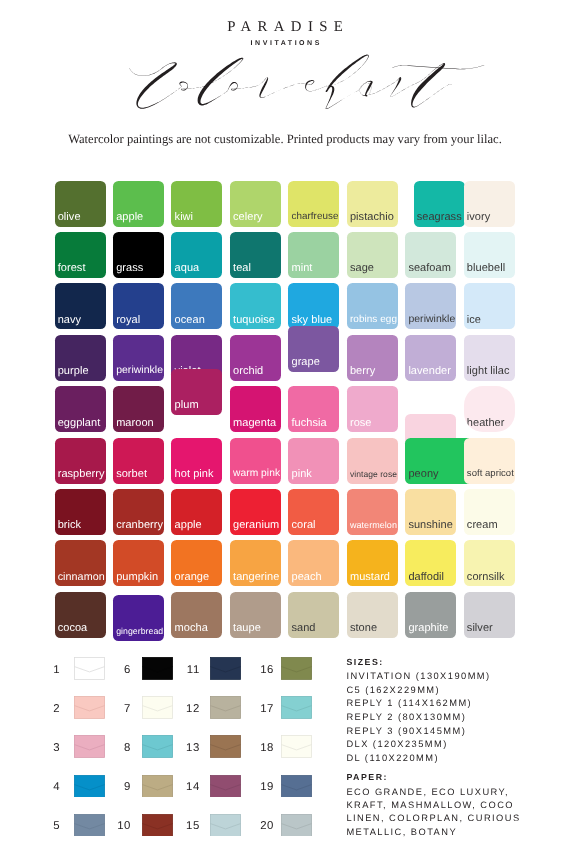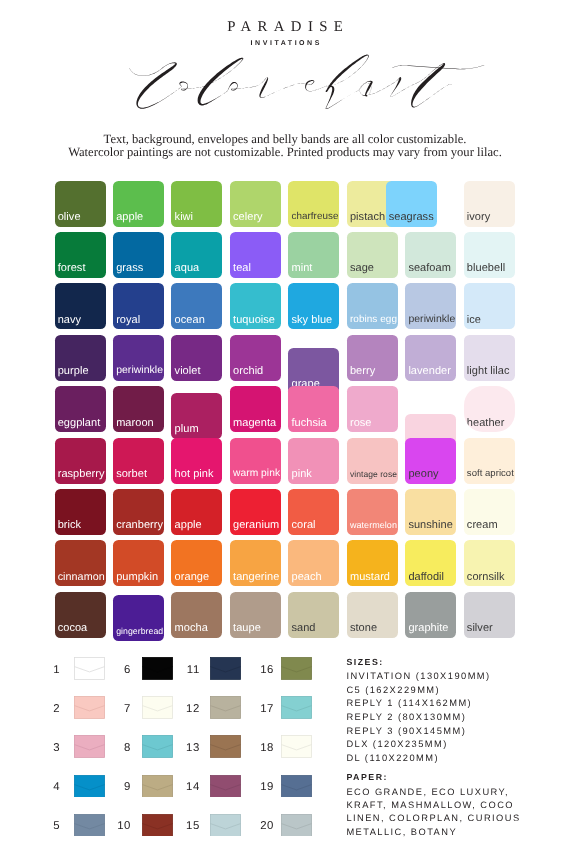--- a/index.html
+++ b/index.html
@@ -66,21 +66,20 @@
         <path d="M306.8 84.5L307.4 84.7L308.0 84.9L308.6 84.9L309.2 84.9L309.8 84.9L310.4 84.8L311.0 84.6L311.5 84.4L312.0 84.2L312.5 83.8L313.0 83.5L313.4 83.1L313.8 82.6L314.1 82.2L314.3 81.8L314.3 81.4L314.2 81.0L314.0 80.7L313.7 80.4L313.3 80.3L312.9 80.2L312.4 80.1L311.9 80.1L311.3 80.1L310.7 80.2L310.1 80.4L309.4 80.6L308.7 80.8L308.1 81.2L307.5 81.6L307.0 82.0L306.5 82.6L306.1 83.1L305.8 83.7L305.5 84.3L305.4 84.9L305.2 85.5L305.2 86.1L305.2 86.8L305.2 87.4L305.3 87.9L305.5 88.5L305.7 89.0L306.0 89.5L306.3 89.9L306.7 90.3L307.2 90.6L307.7 90.8L308.2 91.0L308.8 91.2L309.4 91.2L310.1 91.3L310.8 91.3L311.5 91.2L312.3 91.1L313.0 90.9L314.1 90.6L315.2 90.2L316.2 89.9L317.3 89.6L318.3 89.2L319.4 88.8L320.4 88.5L321.4 88.1L322.4 87.7L323.4 87.3L324.3 87.0L325.3 86.6L326.2 86.2L327.0 85.9L327.0 85.7L326.1 86.1L325.2 86.4L324.3 86.8L323.3 87.2L322.3 87.5L321.4 87.9L320.3 88.3L319.3 88.7L318.3 89.0L317.2 89.4L316.2 89.7L315.1 90.1L314.0 90.4L313.0 90.7L312.2 90.9L311.5 91.0L310.8 91.1L310.1 91.1L309.5 91.0L308.9 90.9L308.3 90.7L307.8 90.5L307.4 90.3L307.0 89.9L306.7 89.6L306.4 89.2L306.2 88.8L306.1 88.3L306.1 87.8L306.1 87.3L306.1 86.8L306.2 86.3L306.3 85.8L306.5 85.3L306.7 84.8L307.0 84.3L307.2 83.8L307.6 83.4L307.9 83.0L308.3 82.6L308.8 82.3L309.3 82.0L309.9 81.7L310.4 81.4L311.0 81.3L311.5 81.1L312.0 81.0L312.4 81.0L312.8 81.0L313.1 81.0L313.3 81.1L313.5 81.2L313.5 81.3L313.6 81.4L313.6 81.6L313.5 81.8L313.3 82.3L313.0 82.7L312.6 83.1L312.2 83.5L311.8 83.8L311.3 84.1L310.8 84.3L310.3 84.5L309.8 84.6L309.2 84.7L308.6 84.7L308.0 84.7L307.4 84.5L306.8 84.3Z"></path>
         <path d="M327.0 86.3L327.9 86.1L328.7 86.0L329.5 85.8L330.4 85.7L331.2 85.5L332.0 85.3L332.7 85.1L333.5 84.8L334.3 84.6L335.1 84.4L335.8 84.1L336.6 83.8L337.3 83.6L338.0 83.3L339.7 82.5L341.3 81.8L342.9 80.9L344.6 80.0L346.2 79.0L347.8 78.0L349.4 76.9L350.9 75.8L352.5 74.6L354.0 73.5L355.5 72.2L356.9 71.0L358.3 69.7L359.7 68.5L360.8 67.4L361.8 66.3L362.8 65.2L363.7 64.2L364.5 63.2L365.3 62.3L366.0 61.4L366.6 60.5L367.1 59.7L367.6 59.0L368.0 58.3L368.3 57.7L368.5 57.1L368.7 56.7L368.8 56.2L368.8 55.8L368.6 55.4L368.4 55.1L368.1 54.8L367.7 54.7L367.2 54.6L366.7 54.6L366.1 54.7L365.5 54.9L364.8 55.1L364.1 55.4L363.4 55.7L362.6 56.1L361.2 57.0L359.8 57.8L358.4 58.7L356.9 59.7L355.4 60.7L353.9 61.7L352.4 62.8L350.9 63.9L349.4 65.1L347.9 66.2L346.4 67.4L344.9 68.6L343.4 69.8L342.0 71.1L340.4 72.4L338.9 73.8L337.5 75.2L336.2 76.6L334.9 77.9L333.7 79.3L332.6 80.6L331.6 81.9L330.6 83.1L329.7 84.4L328.9 85.5L328.2 86.7L327.6 87.8L327.1 88.8L326.7 89.6L326.4 90.2L326.1 90.6L326.0 90.9L325.9 91.0L326.6 91.0L326.8 91.5L326.8 91.4L326.9 91.2L327.1 90.8L327.4 90.3L327.8 89.8L328.2 89.1L328.7 88.5L329.2 88.0L329.7 87.6L330.1 87.3L330.5 87.2L330.9 87.1L331.2 87.1L331.5 87.1L331.7 87.2L331.8 87.4L331.9 87.5L332.0 87.7L332.1 87.9L332.1 88.1L332.2 88.4L332.2 88.8L332.2 89.4L332.2 90.0L332.1 90.7L331.9 91.4L331.7 92.3L331.5 93.1L331.3 94.1L331.0 95.0L330.6 96.0L330.3 97.1L329.9 98.2L329.4 99.3L329.0 100.4L328.5 101.5L328.1 102.5L327.7 103.4L327.3 104.2L327.0 105.0L326.7 105.7L326.4 106.3L326.1 106.9L325.9 107.4L325.8 107.8L325.7 108.2L325.6 108.5L325.7 108.8L325.9 109.0L326.3 109.1L326.7 109.1L327.3 108.9L327.9 108.7L328.6 108.3L329.4 107.9L330.3 107.3L331.3 106.7L332.4 106.1L333.5 105.3L334.8 104.5L336.1 103.7L337.4 102.8L338.8 101.9L340.7 100.7L342.4 99.6L344.1 98.5L345.7 97.6L347.3 96.6L348.8 95.8L350.2 95.0L351.4 94.3L352.6 93.6L353.7 93.1L354.7 92.6L355.5 92.1L356.2 91.8L356.8 91.5L356.8 91.3L356.2 91.6L355.5 92.0L354.6 92.4L353.7 92.9L352.6 93.5L351.4 94.2L350.1 94.9L348.7 95.7L347.2 96.5L345.7 97.4L344.0 98.4L342.3 99.5L340.6 100.6L338.8 101.7L337.3 102.6L335.9 103.5L334.6 104.3L333.4 105.1L332.2 105.8L331.1 106.5L330.1 107.0L329.2 107.5L328.4 107.9L327.7 108.2L327.1 108.5L326.6 108.6L326.3 108.6L326.1 108.6L326.1 108.6L326.1 108.5L326.1 108.3L326.2 107.9L326.3 107.5L326.5 107.1L326.8 106.5L327.1 105.9L327.4 105.2L327.8 104.5L328.2 103.6L328.7 102.8L329.2 101.8L329.8 100.8L330.4 99.7L330.9 98.6L331.4 97.6L332.0 96.6L332.4 95.6L332.9 94.7L333.3 93.7L333.6 92.8L333.9 91.9L334.1 91.1L334.3 90.3L334.3 89.5L334.3 88.7L334.2 88.0L334.0 87.5L333.8 87.0L333.4 86.6L333.0 86.2L332.6 86.0L332.1 85.9L331.6 85.8L331.1 85.9L330.6 86.1L330.1 86.3L329.6 86.6L329.1 86.9L328.6 87.4L328.1 87.9L327.5 88.6L327.0 89.2L326.6 89.7L326.2 90.2L325.9 90.6L325.8 91.0L325.6 91.3L325.8 92.0L326.7 92.0L327.0 91.7L327.3 91.4L327.6 91.0L328.0 90.4L328.5 89.6L329.1 88.7L329.8 87.7L330.6 86.7L331.4 85.6L332.3 84.5L333.3 83.3L334.4 82.1L335.5 80.9L336.7 79.6L338.0 78.3L339.3 77.0L340.7 75.7L342.1 74.3L343.6 72.9L345.0 71.7L346.5 70.5L347.9 69.2L349.3 68.0L350.8 66.8L352.2 65.6L353.7 64.5L355.1 63.4L356.5 62.3L358.0 61.2L359.4 60.2L360.7 59.2L362.1 58.3L363.4 57.5L364.1 57.0L364.8 56.6L365.4 56.3L365.9 56.0L366.4 55.8L366.9 55.7L367.2 55.6L367.5 55.6L367.7 55.6L367.9 55.7L368.0 55.8L368.1 55.9L368.1 56.2L368.1 56.5L368.0 57.0L367.9 57.5L367.6 58.1L367.3 58.8L366.8 59.6L366.3 60.4L365.8 61.2L365.1 62.1L364.4 63.1L363.6 64.1L362.7 65.1L361.7 66.2L360.7 67.2L359.5 68.3L358.2 69.6L356.8 70.9L355.4 72.1L353.9 73.3L352.4 74.5L350.8 75.7L349.3 76.8L347.7 77.9L346.1 78.9L344.5 79.9L342.9 80.8L341.2 81.6L339.6 82.4L338.0 83.1L337.2 83.4L336.5 83.7L335.8 84.0L335.0 84.2L334.3 84.5L333.5 84.7L332.7 84.9L331.9 85.1L331.1 85.3L330.3 85.5L329.5 85.7L328.7 85.8L327.8 86.0L327.0 86.1Z"></path>
         <path d="M357.0 91.3L357.7 90.8L358.3 90.4L358.9 89.8L359.4 89.3L360.0 88.7L360.5 88.0L361.1 87.4L361.6 86.7L362.2 86.1L362.8 85.4L363.4 84.8L364.0 84.2L364.6 83.6L365.3 83.1L365.9 82.7L366.6 82.4L367.2 82.1L367.8 81.9L368.4 81.8L369.0 81.7L369.5 81.7L370.0 81.7L370.4 81.8L370.8 81.9L371.1 82.1L371.2 82.2L371.3 82.4L371.3 81.6L370.9 82.1L370.5 82.7L370.0 83.3L369.6 84.0L369.2 84.7L368.8 85.5L368.4 86.2L368.0 87.0L367.7 87.7L367.3 88.5L367.0 89.3L366.6 90.1L366.3 90.9L365.9 91.7L365.7 92.3L365.5 92.8L365.3 93.4L365.2 93.8L365.1 94.3L365.0 94.7L365.0 95.1L365.1 95.6L365.4 96.0L365.8 96.2L366.2 96.4L366.6 96.4L367.1 96.3L367.3 95.0L366.5 95.2L365.8 95.3L365.1 95.4L364.4 95.3L363.7 95.2L363.0 95.0L362.4 94.7L361.8 94.4L361.3 94.0L360.9 93.5L360.5 92.9L360.2 92.3L360.0 91.7L359.9 91.0L359.8 90.3L359.9 89.5L360.0 88.8L360.2 88.1L360.5 87.4L360.8 86.8L361.3 86.2L361.7 85.6L362.3 85.0L362.9 84.6L363.5 84.1L364.2 83.8L364.9 83.5L365.6 83.3L366.3 83.1L367.0 83.1L367.6 83.1L368.1 83.2L368.7 83.4L369.1 83.6L369.6 83.9L369.9 84.2L370.3 84.6L370.5 85.0L370.8 85.5L370.9 86.0L371.1 86.5L371.1 87.0L371.1 87.7L371.1 88.4L371.0 89.0L370.9 89.7L370.7 90.3L370.5 91.0L370.3 91.6L370.0 92.2L369.8 92.7L369.5 93.2L369.3 93.7L369.0 94.2L368.8 94.6L368.6 95.1L369.5 94.9L370.6 94.7L371.7 94.3L372.9 93.9L374.3 93.4L375.6 92.8L377.1 92.2L378.5 91.5L380.0 90.8L381.5 90.0L383.0 89.2L384.5 88.4L386.0 87.6L387.4 86.9L387.4 86.7L385.9 87.5L384.5 88.3L383.0 89.1L381.5 89.9L379.9 90.6L378.5 91.3L377.0 92.0L375.6 92.7L374.2 93.2L372.9 93.8L371.7 94.2L370.5 94.5L369.5 94.8L368.6 94.9L368.9 94.7L369.1 94.3L369.4 93.8L369.7 93.3L369.9 92.8L370.2 92.2L370.4 91.6L370.6 91.0L370.8 90.4L371.0 89.7L371.2 89.1L371.2 88.4L371.3 87.7L371.3 87.0L371.2 86.4L371.1 85.9L370.9 85.4L370.7 84.9L370.4 84.5L370.0 84.1L369.6 83.8L369.2 83.5L368.7 83.2L368.2 83.1L367.6 83.0L367.0 82.9L366.3 83.0L365.6 83.1L364.8 83.3L364.1 83.6L363.4 84.0L362.8 84.4L362.2 84.9L361.6 85.5L361.1 86.1L360.7 86.7L360.4 87.4L360.1 88.1L359.9 88.8L359.7 89.5L359.7 90.3L359.7 91.0L359.9 91.7L360.1 92.4L360.4 93.0L360.7 93.6L361.2 94.1L361.7 94.6L362.2 95.0L362.9 95.4L363.5 95.7L364.2 95.9L365.0 96.1L365.8 96.2L366.6 96.3L367.5 96.2L366.9 95.0L366.7 95.0L366.5 94.9L366.5 94.9L366.5 94.9L366.5 94.9L366.4 94.9L366.4 94.7L366.4 94.5L366.4 94.2L366.6 93.8L366.7 93.4L367.0 92.9L367.3 92.3L367.7 91.6L368.2 90.9L368.6 90.2L369.0 89.4L369.5 88.7L369.9 87.9L370.3 87.2L370.7 86.5L371.1 85.7L371.5 85.0L371.8 84.3L372.1 83.7L372.4 83.0L372.7 82.4L372.4 81.2L371.9 81.0L371.5 80.9L371.0 80.8L370.5 80.8L370.0 80.8L369.5 80.9L368.9 81.0L368.3 81.2L367.7 81.4L367.0 81.7L366.4 82.0L365.8 82.4L365.1 82.9L364.5 83.4L363.8 84.0L363.2 84.7L362.6 85.3L362.1 86.0L361.5 86.6L361.0 87.3L360.4 87.9L359.9 88.6L359.3 89.2L358.8 89.7L358.2 90.2L357.6 90.7L357.0 91.1Z"></path>
         <path d="M386.6 87.1L387.4 86.7L388.1 86.3L388.8 85.9L389.5 85.5L390.3 85.1L391.0 84.6L391.7 84.2L392.4 83.8L393.1 83.4L393.8 82.9L394.5 82.5L395.1 82.0L395.8 81.5L396.5 81.1L396.9 80.7L397.4 80.3L397.8 79.9L398.2 79.6L398.6 79.2L399.0 78.9L399.3 78.6L399.7 78.4L399.9 78.2L400.2 78.1L400.3 78.1L400.2 78.2L399.9 78.1L399.7 77.9L399.6 78.0L399.5 78.2L399.4 78.5L399.3 78.9L399.1 79.3L398.9 79.8L398.6 80.4L398.4 81.0L398.1 81.7L397.8 82.4L397.5 83.2L397.1 84.0L396.7 84.9L396.3 85.7L395.7 87.0L395.0 88.2L394.4 89.3L393.8 90.3L393.2 91.2L392.7 92.1L392.2 92.8L391.8 93.5L391.4 94.2L391.0 94.7L390.8 95.2L390.6 95.7L390.5 96.1L390.5 96.4L390.6 96.7L390.9 96.8L391.2 96.8L391.6 96.8L392.1 96.6L392.6 96.4L393.2 96.1L393.9 95.8L394.7 95.3L395.5 94.9L396.4 94.3L397.4 93.8L398.4 93.1L399.4 92.5L400.8 91.6L402.2 90.8L403.5 90.0L404.8 89.2L406.0 88.5L407.2 87.8L408.3 87.2L409.4 86.6L410.4 86.1L411.4 85.6L412.3 85.2L413.1 84.8L413.9 84.4L414.6 84.1L414.6 83.9L413.8 84.2L413.1 84.6L412.2 85.0L411.3 85.5L410.3 86.0L409.3 86.5L408.2 87.1L407.1 87.7L405.9 88.4L404.7 89.1L403.4 89.8L402.1 90.6L400.8 91.5L399.4 92.3L398.3 93.0L397.3 93.6L396.4 94.2L395.5 94.7L394.6 95.2L393.9 95.6L393.2 96.0L392.5 96.3L392.0 96.5L391.5 96.6L391.2 96.7L390.9 96.6L390.8 96.6L390.7 96.4L390.7 96.1L390.8 95.7L391.0 95.3L391.2 94.8L391.6 94.3L392.0 93.7L392.5 93.0L393.0 92.3L393.6 91.5L394.3 90.6L395.0 89.6L395.7 88.6L396.5 87.5L397.3 86.3L397.8 85.4L398.3 84.7L398.8 83.9L399.2 83.2L399.7 82.5L400.0 81.8L400.4 81.2L400.7 80.6L400.9 80.0L401.1 79.5L401.2 79.0L401.2 78.5L401.2 78.1L401.1 77.7L400.8 77.2L400.2 77.0L399.9 77.2L399.7 77.4L399.4 77.6L399.2 77.9L399.0 78.2L398.7 78.6L398.4 78.9L398.0 79.3L397.6 79.7L397.2 80.1L396.8 80.5L396.3 80.9L395.7 81.4L395.0 81.9L394.4 82.3L393.7 82.8L393.0 83.2L392.3 83.6L391.6 84.1L390.9 84.5L390.2 84.9L389.5 85.3L388.7 85.7L388.0 86.1L387.3 86.5L386.6 86.9Z"></path>
         <path d="M414.6 84.1L415.6 83.7L416.6 83.2L417.5 82.7L418.5 82.2L419.5 81.7L420.6 81.1L421.6 80.4L422.6 79.7L423.7 79.0L424.7 78.2L425.7 77.4L426.8 76.5L427.8 75.6L428.9 74.7L430.1 73.5L431.4 72.3L432.6 71.2L433.8 70.2L435.1 69.2L436.3 68.3L437.4 67.4L438.5 66.6L439.6 65.9L440.6 65.3L441.5 64.8L442.3 64.4L443.1 64.1L443.7 64.0L444.0 64.0L444.1 64.1L444.0 64.1L443.8 63.9L443.7 63.9L443.6 64.0L443.4 64.1L443.1 64.4L442.8 64.7L442.4 65.0L441.9 65.5L441.3 65.9L440.7 66.4L440.0 66.9L438.6 68.1L437.1 69.3L435.5 70.6L433.9 72.0L432.2 73.4L430.6 74.9L428.9 76.3L427.3 77.8L425.6 79.4L424.0 80.9L422.4 82.5L420.9 84.0L419.5 85.6L418.2 87.1L417.1 88.5L416.1 89.9L415.2 91.3L414.4 92.7L413.6 94.1L413.0 95.4L412.5 96.8L412.1 98.1L411.7 99.3L411.4 100.5L411.3 101.6L411.1 102.7L411.1 103.7L411.1 104.6L411.3 105.3L411.5 105.9L411.8 106.4L412.2 106.9L412.6 107.2L413.2 107.4L413.7 107.4L414.3 107.4L414.9 107.3L415.5 107.1L416.2 106.8L416.9 106.5L417.7 106.0L418.5 105.5L419.9 104.5L421.5 103.5L423.2 102.3L424.9 101.1L426.8 99.8L428.6 98.4L430.5 97.0L432.4 95.6L434.4 94.2L436.3 92.8L438.2 91.5L440.1 90.1L441.9 88.9L443.6 87.7L444.6 87.1L445.4 86.5L446.2 86.0L447.0 85.6L447.7 85.3L448.3 85.0L449.0 84.7L449.5 84.5L450.0 84.4L450.5 84.3L450.9 84.3L451.3 84.3L451.7 84.4L452.0 84.5L452.0 84.3L451.7 84.2L451.3 84.2L450.9 84.1L450.5 84.2L450.0 84.3L449.5 84.4L448.9 84.6L448.3 84.8L447.6 85.1L446.9 85.5L446.1 85.9L445.3 86.4L444.5 86.9L443.6 87.5L441.8 88.7L440.0 90.0L438.1 91.3L436.2 92.7L434.3 94.1L432.4 95.5L430.4 96.9L428.5 98.3L426.6 99.6L424.8 100.9L423.1 102.1L421.4 103.3L419.8 104.3L418.3 105.3L417.5 105.7L416.8 106.1L416.0 106.4L415.4 106.5L414.8 106.7L414.3 106.7L413.8 106.6L413.4 106.5L413.1 106.3L412.9 106.1L412.7 105.8L412.6 105.5L412.5 105.1L412.5 104.6L412.5 103.8L412.7 102.9L412.9 102.0L413.3 101.0L413.7 100.0L414.2 99.0L414.8 97.9L415.5 96.8L416.3 95.6L417.1 94.4L418.0 93.3L419.0 92.1L420.0 90.9L421.0 89.7L422.4 88.2L423.8 86.7L425.2 85.2L426.7 83.6L428.2 82.1L429.8 80.5L431.4 79.0L433.0 77.5L434.6 76.0L436.1 74.5L437.7 73.1L439.2 71.7L440.6 70.4L442.0 69.1L442.6 68.5L443.2 67.8L443.7 67.2L444.1 66.6L444.5 66.1L444.7 65.5L445.0 65.1L445.1 64.6L445.1 64.2L445.1 63.7L444.8 63.3L444.3 63.1L443.9 63.1L443.5 63.2L442.8 63.5L442.1 63.9L441.3 64.4L440.3 65.0L439.4 65.6L438.3 66.4L437.2 67.2L436.1 68.1L434.9 69.0L433.7 70.0L432.5 71.1L431.2 72.2L430.0 73.4L428.7 74.5L427.7 75.5L426.7 76.4L425.6 77.3L424.6 78.1L423.6 78.9L422.5 79.6L421.5 80.3L420.5 80.9L419.5 81.5L418.5 82.1L417.5 82.6L416.5 83.1L415.5 83.5L414.6 83.9Z"></path>
         <path d="M392.5 67.9L393.3 67.5L394.1 67.2L395.1 66.8L396.1 66.6L397.2 66.3L398.3 66.1L399.6 66.0L400.9 65.9L402.2 65.8L403.6 65.8L405.1 65.8L406.7 65.8L408.3 65.9L410.0 66.0L413.3 66.2L416.7 66.5L420.2 66.7L423.8 67.0L427.4 67.3L431.1 67.5L434.7 67.8L438.4 68.0L441.9 68.3L445.4 68.5L448.8 68.7L452.0 68.9L455.1 69.1L458.0 69.2L460.1 69.3L462.2 69.2L464.3 69.2L466.3 69.0L468.3 68.8L470.3 68.6L472.2 68.3L474.0 68.0L475.9 67.6L477.6 67.2L479.4 66.8L481.0 66.3L482.7 65.8L484.2 65.3L484.2 65.1L482.6 65.6L481.0 66.1L479.3 66.5L477.6 66.9L475.8 67.3L474.0 67.7L472.1 68.0L470.2 68.3L468.3 68.5L466.3 68.7L464.3 68.8L462.2 68.8L460.1 68.9L458.0 68.8L455.1 68.6L452.0 68.5L448.8 68.3L445.4 68.0L442.0 67.8L438.4 67.6L434.8 67.3L431.1 67.1L427.5 66.8L423.8 66.5L420.2 66.3L416.7 66.0L413.3 65.8L410.0 65.6L408.3 65.5L406.7 65.4L405.1 65.4L403.6 65.4L402.2 65.5L400.8 65.5L399.5 65.7L398.3 65.8L397.1 66.0L396.0 66.3L395.0 66.6L394.0 66.9L393.2 67.3L392.3 67.7Z"></path>
       </svg>
   </div>
 
   <div class="disclaimer">
-    <div>Text, background, envelopes and belly bands are all color customizable.</div>
     <div>Watercolor paintings are not  customizable. Printed products may vary from your lilac.</div>
   </div>
 
   <div class="grid" id="grid">
       <div class="sw" style="left: 0px; top: 0px; background: rgb(84, 112, 47);">
         <span class="lbl" style="color: rgb(255, 255, 255); top: 36.6px;">olive</span>
       </div>
       <div class="sw" style="left: 58.45px; top: 0px; background: rgb(92, 190, 77);">
         <span class="lbl" style="color: rgb(255, 255, 255); top: 36.6px;">apple</span>
       </div>
@@ -89,36 +88,36 @@
       </div>
       <div class="sw" style="left: 175.35px; top: 0px; background: rgb(175, 213, 107);">
         <span class="lbl" style="color: rgb(255, 255, 255); top: 36.6px;">celery</span>
       </div>
       <div class="sw" style="left: 233.8px; top: 0px; background: rgb(223, 228, 104);">
         <span class="lbl" style="color: rgb(58, 58, 58); font-size: 9.85px; top: 36.6px;">charfreuse</span>
       </div>
       <div class="sw" style="left: 292.25px; top: 0px; background: rgb(237, 235, 157);">
         <span class="lbl" style="color: rgb(58, 58, 58); top: 36.6px;">pistachio</span>
       </div>
-      <div class="sw" style="left: 331px; top: 0px; background: #7dd3fc;">
+      <div class="sw" style="left: 359px; top: 0px; background: #14b8a6;">
         <span class="lbl" style="color: rgb(58, 58, 58); top: 36.6px;">seagrass</span>
       </div>
       <div class="sw" style="left: 409.15px; top: 0px; background: rgb(248, 240, 230);">
         <span class="lbl" style="color: rgb(58, 58, 58); top: 36.6px;">ivory</span>
       </div>
       <div class="sw" style="left: 0px; top: 51.4px; background: rgb(7, 123, 58);">
         <span class="lbl" style="color: rgb(255, 255, 255); top: 36.6px;">forest</span>
       </div>
-      <div class="sw" style="left: 58.45px; top: 51.4px; background: #0369a1; text-align: center;">
+      <div class="sw" style="left: 58.45px; top: 51.4px; background: #000000; text-align: center;">
         <span class="lbl" style="color: rgb(255, 255, 255); top: 36.6px;">grass</span>
       </div>
       <div class="sw" style="left: 116.9px; top: 51.4px; background: rgb(10, 160, 168);">
         <span class="lbl" style="color: rgb(255, 255, 255); top: 36.6px;">aqua</span>
       </div>
-      <div class="sw" style="left: 175.35px; top: 51.4px; background: #8b5cf6;">
+      <div class="sw" style="left: 175.35px; top: 51.4px; background: #0f766e;">
         <span class="lbl" style="color: rgb(255, 255, 255); top: 36.6px;">teal</span>
       </div>
       <div class="sw" style="left: 233.8px; top: 51.4px; background: rgb(155, 210, 161);">
         <span class="lbl" style="color: rgb(255, 255, 255); top: 36.6px;">mint</span>
       </div>
       <div class="sw" style="left: 292.25px; top: 51.4px; background: rgb(206, 228, 188);">
         <span class="lbl" style="color: rgb(58, 58, 58); top: 36.6px;">sage</span>
       </div>
       <div class="sw" style="left: 350.7px; top: 51.4px; background: rgb(210, 232, 219);">
         <span class="lbl" style="color: rgb(58, 58, 58); top: 36.6px;">seafoam</span>
@@ -155,39 +154,39 @@
       </div>
       <div class="sw" style="left: 58.45px; top: 154.2px; background: rgb(91, 45, 142);">
         <span class="lbl" style="color: rgb(255, 255, 255); font-size: 10.46px; top: 36.6px;">periwinkle</span>
       </div>
       <div class="sw" style="left: 116.9px; top: 154.2px; background: rgb(119, 41, 133);">
         <span class="lbl" style="color: rgb(255, 255, 255); top: 36.6px;">violet</span>
       </div>
       <div class="sw" style="left: 175.35px; top: 154.2px; background: rgb(156, 53, 150);">
         <span class="lbl" style="color: rgb(255, 255, 255); top: 36.6px;">orchid</span>
       </div>
-      <div class="sw" style="left: 233.8px; top: 167px; background: rgb(124, 87, 160); text-decoration: underline;">
+      <div class="sw" style="left: 233.8px; top: 145px; background: rgb(124, 87, 160); text-decoration: underline;">
         <span class="lbl" style="color: rgb(255, 255, 255); top: 36.6px;">grape</span>
       </div>
       <div class="sw" style="left: 292.25px; top: 154.2px; background: rgb(180, 132, 190);">
         <span class="lbl" style="color: rgb(255, 255, 255); top: 36.6px;">berry</span>
       </div>
       <div class="sw" style="left: 350.7px; top: 154.2px; background: rgb(193, 174, 214);">
         <span class="lbl" style="color: rgb(255, 255, 255); top: 36.6px;">lavender</span>
       </div>
       <div class="sw" style="left: 409.15px; top: 154.2px; background: rgb(228, 221, 236);">
         <span class="lbl" style="color: rgb(58, 58, 58); top: 36.6px;">light lilac</span>
       </div>
       <div class="sw" style="left: 0px; top: 205.6px; background: rgb(106, 31, 95);">
         <span class="lbl" style="color: rgb(255, 255, 255); top: 36.6px;">eggplant</span>
       </div>
       <div class="sw" style="left: 58.45px; top: 205.6px; background: rgb(113, 28, 72);">
         <span class="lbl" style="color: rgb(255, 255, 255); top: 36.6px;">maroon</span>
       </div>
-      <div class="sw" style="left: 116.9px; top: 212px; background: rgb(171, 32, 97);">
+      <div class="sw" style="left: 116.9px; top: 188px; background: rgb(171, 32, 97);">
         <span class="lbl" style="color: rgb(255, 255, 255); top: 36.6px;">plum</span>
       </div>
       <div class="sw" style="left: 175.35px; top: 205.6px; background: rgb(213, 20, 114);">
         <span class="lbl" style="color: rgb(255, 255, 255); top: 36.6px;">magenta</span>
       </div>
       <div class="sw" style="left: 233.8px; top: 205.6px; background: rgb(240, 106, 164);">
         <span class="lbl" style="color: rgb(255, 255, 255); top: 36.6px;">fuchsia</span>
       </div>
       <div class="sw" style="left: 292.25px; top: 205.6px; background: rgb(239, 170, 204);">
         <span class="lbl" style="color: rgb(255, 255, 255); top: 36.6px;">rose</span>
@@ -209,21 +208,21 @@
       </div>
       <div class="sw" style="left: 175.35px; top: 257px; background: rgb(240, 80, 142);">
         <span class="lbl" style="color: rgb(255, 255, 255); font-size: 10.22px; top: 36.6px;">warm pink</span>
       </div>
       <div class="sw" style="left: 233.8px; top: 257px; background: rgb(241, 145, 183);">
         <span class="lbl" style="color: rgb(255, 255, 255); top: 36.6px;">pink</span>
       </div>
       <div class="sw" style="left: 292.25px; top: 257px; background: rgb(247, 195, 194); text-align: center;">
         <span class="lbl" style="color: rgb(58, 58, 58); font-size: 8.54px; top: 36.6px;">vintage rose</span>
       </div>
-      <div class="sw" style="left: 350.7px; top: 257px; background: #d946ef;">
+      <div class="sw" style="left: 350.7px; top: 257px; background: #22c55e; padding-left: 34px;">
         <span class="lbl" style="color: rgb(58, 58, 58); top: 36.6px;">peony</span>
       </div>
       <div class="sw" style="left: 409.15px; top: 257px; background: rgb(254, 239, 218);">
         <span class="lbl" style="color: rgb(58, 58, 58); font-size: 9.5px; top: 36.6px;">soft apricot</span>
       </div>
       <div class="sw" style="left: 0px; top: 308.4px; background: rgb(122, 18, 32);">
         <span class="lbl" style="color: rgb(255, 255, 255); top: 36.6px;">brick</span>
       </div>
       <div class="sw" style="left: 58.45px; top: 308.4px; background: rgb(163, 43, 37);">
         <span class="lbl" style="color: rgb(255, 255, 255); top: 36.6px;">cranberry</span>

